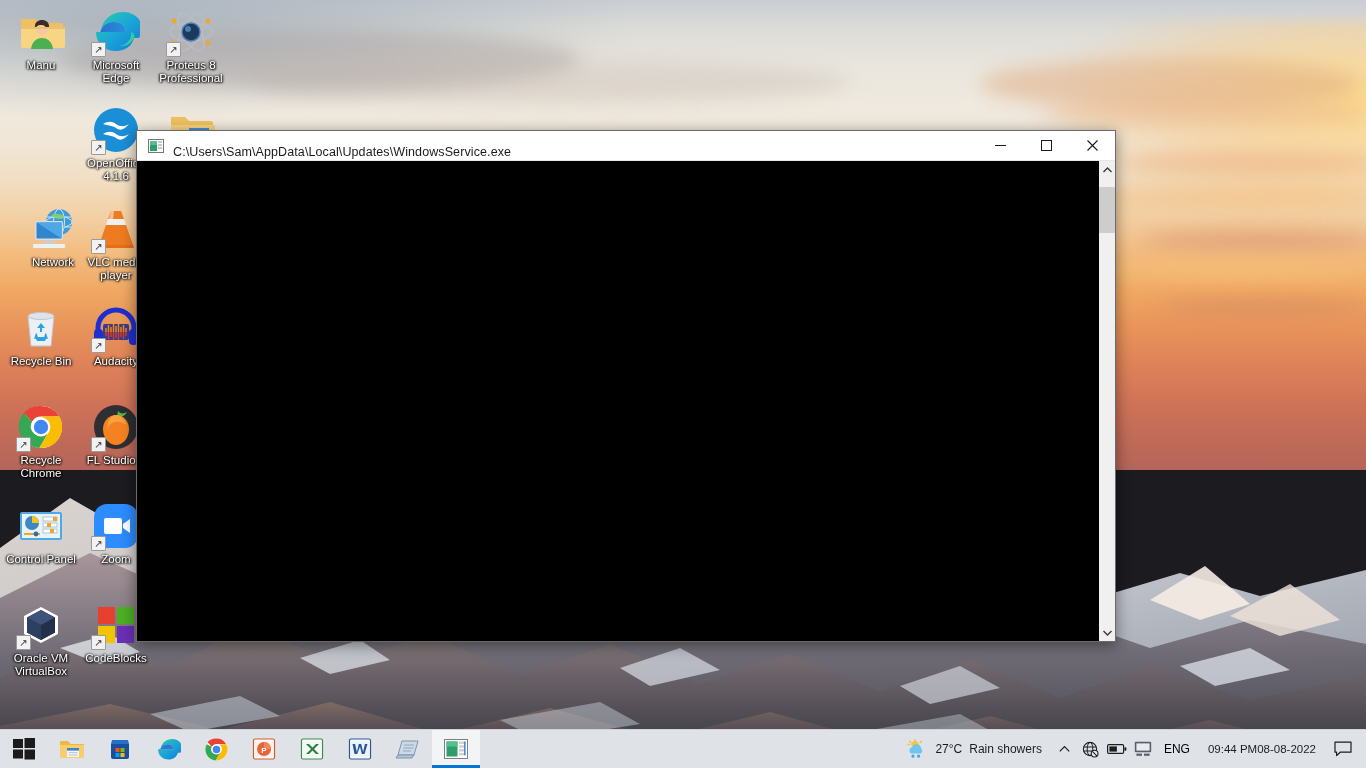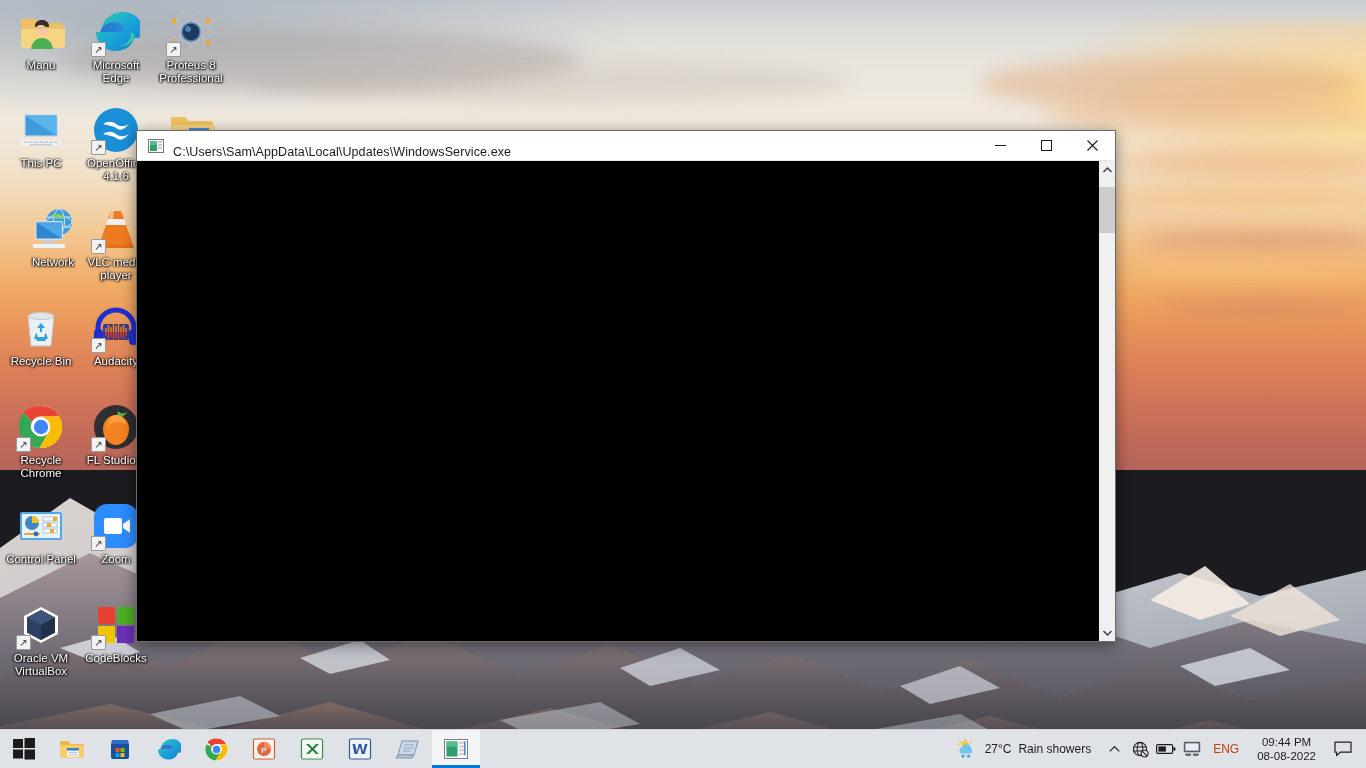--- a/index.html
+++ b/index.html
@@ -131,25 +131,25 @@
   .tray-weather {
     display:flex; align-items:center; gap:7px; padding:0 10px 0 6px; height:100%;
     cursor:default;
   }
   .tray-txt { font-size:12px; color:#1d1d1d; white-space:nowrap; }
   .tray-ico {
     width:26px; height:39px; display:flex; align-items:center; justify-content:center;
     cursor:default; flex:none;
   }
   #tray-lang {
-    font-size:12px; color:#c2410c; padding:0 8px; height:39px;
+    font-size:12px; color:#000000; padding:0 8px; height:39px;
     display:flex; align-items:center; cursor:default;
   }
   #tray-clock {
-    height:38px; display:flex; flex-direction:column; align-items:center; justify-content:center;
+    height:38px; display:flex; flex-direction:row; align-items:center; justify-content:center;
     padding:0 10px; cursor:default; line-height:14px;
   }
   #tray-clock div { font-size:11.5px; color:#1d1d1d; white-space:nowrap; }
   #tray-notif {
     width:34px; height:39px; display:flex; align-items:center; justify-content:center; cursor:default;
   }
 </style>
 </head>
 <body>
 
@@ -267,41 +267,20 @@
         <circle cx="7" cy="13" r="2.4" fill="#f5a623"></circle>
         <circle cx="41" cy="13" r="2.4" fill="#f5a623"></circle>
         <circle cx="7" cy="35" r="2.4" fill="#f5a623"></circle>
         <circle cx="41" cy="35" r="2.4" fill="#f5a623"></circle>
       </svg>
       <div class="shortcut-arrow">↗</div>
     </div>
     <div class="lbl">Proteus 8 Professional</div>
   </div>
 
-  <div class="dicon" style="left:4px; top:106px;">
-    <div class="glyph">
-      <svg viewBox="0 0 48 48" width="48" height="48">
-        <rect x="7" y="8" width="34" height="23" rx="1.5" fill="#d8dde3"></rect>
-        <rect x="8.5" y="9.5" width="31" height="20" fill="#3f9bdc"></rect>
-        <path d="M8.5 9.5h31v20z" fill="#5bb4ec"></path>
-        <rect x="4" y="34" width="40" height="6" rx="1" fill="#eef1f4"></rect>
-        <g fill="#c3cad2">
-          <rect x="7" y="35.5" width="4" height="1.5"></rect>
-            <rect x="12" y="35.5" width="4" height="1.5"></rect>
-          <rect x="17" y="35.5" width="4" height="1.5"></rect>
-            <rect x="22" y="35.5" width="4" height="1.5"></rect>
-          <rect x="27" y="35.5" width="4" height="1.5"></rect>
-            <rect x="32" y="35.5" width="4" height="1.5"></rect>
-          <rect x="37" y="35.5" width="4" height="1.5"></rect>
-          <rect x="13" y="38" width="22" height="1.5"></rect>
-        </g>
-      </svg>
-    </div>
-    <div class="lbl">This PC</div>
-  </div>
 
   <div class="dicon" style="left:79px; top:106px;">
     <div class="glyph">
       <svg viewBox="0 0 48 48" width="48" height="48">
         <circle cx="24" cy="24" r="22" fill="#1a8fd8"></circle>
         <path d="M11 18c5-3 9-3 13 0 4 3 8 3 13 0-5 6-9 7-13 4-4-3-8-2-13-4z" fill="#fff"></path>
         <path d="M11 28c5-3 9-3 13 0 4 3 8 3 13 0-5 6-9 7-13 4-4-3-8-2-13-4z" fill="#fff"></path>
       </svg>
       <div class="shortcut-arrow">↗</div>
     </div>

